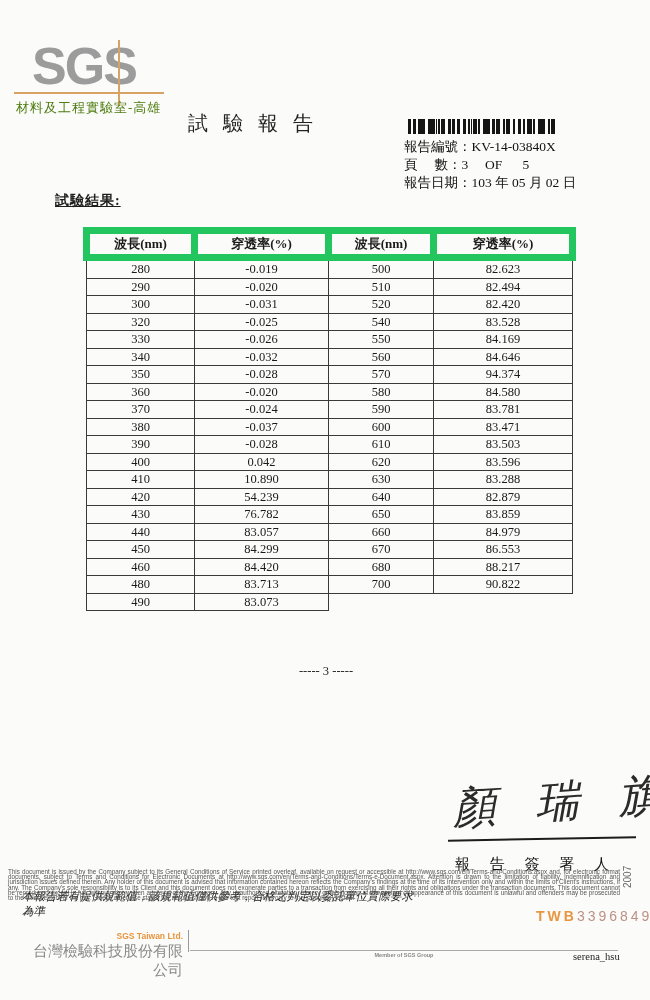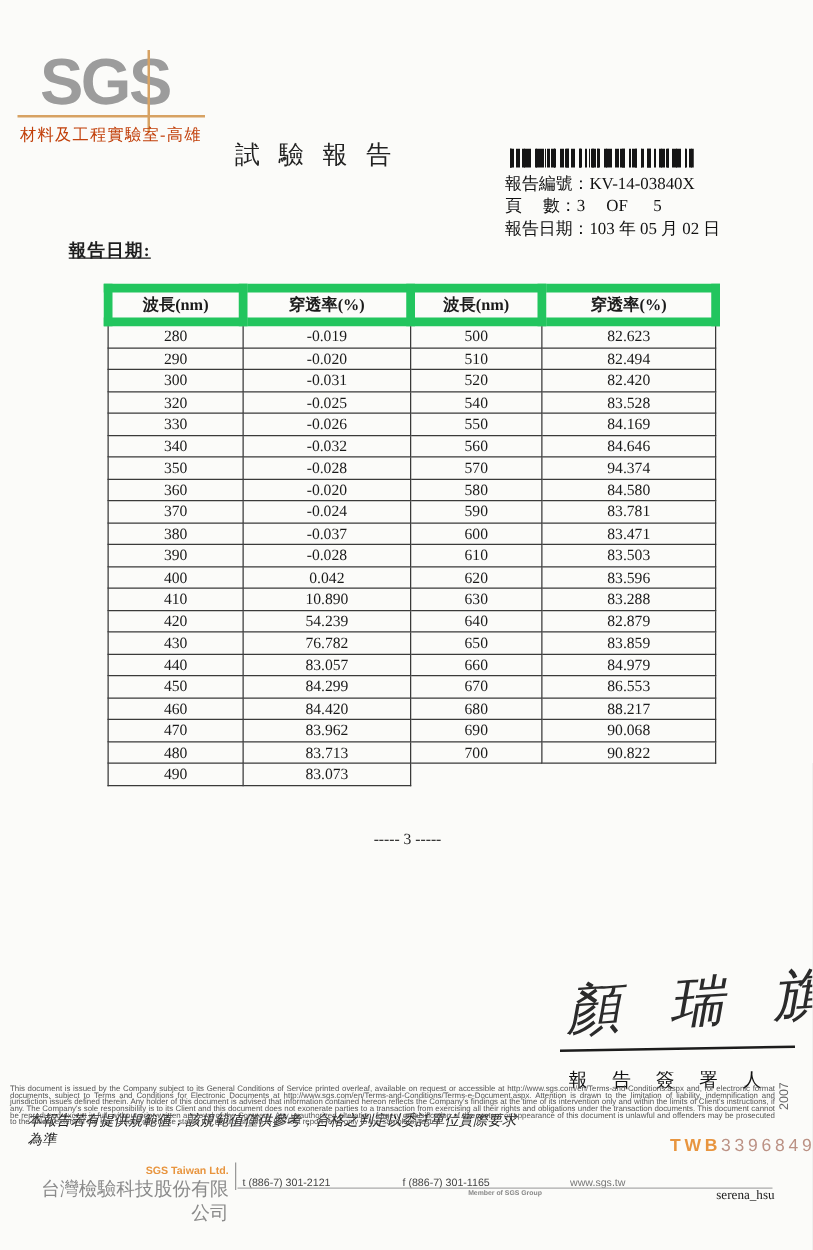--- a/index.html
+++ b/index.html
@@ -9,21 +9,21 @@
     font-family:"Liberation Serif", serif;
     color:#1e1e1e;overflow:hidden;
   }
   .abs{position:absolute;}
 
   
   .sgs-logo{left:32px;top:42px;font-family:"Liberation Sans",sans-serif;
     font-weight:bold;font-size:52px;line-height:48px;color:#9c9c9c;letter-spacing:-2px;}
   .logo-vline{left:118px;top:40px;width:2px;height:66px;background:#d7a263;}
   .logo-hline{left:14px;top:92px;width:150px;height:2px;background:#d7a263;}
-  .logo-sub{left:16px;top:99px;font-size:13px;color:#c2410c;letter-spacing:1px;}
+  .logo-sub{left:16px;top:99px;font-size:13px;color:#4d7c0f;letter-spacing:1px;}
 
   
   .doc-title{left:188px;top:110px;font-size:20px;letter-spacing:5px;color:#222;white-space:pre;}
   .barcode{left:408px;top:119px;width:147px;height:15px;
     background:
       repeating-linear-gradient(90deg,#151515 0 2px,transparent 2px 5px),
       repeating-linear-gradient(90deg,#151515 0 1px,transparent 1px 7px),
       repeating-linear-gradient(90deg,#151515 0 3px,transparent 3px 11px);
   }
   .rinfo{left:404px;top:138px;font-size:13.5px;line-height:18px;color:#111;}
@@ -84,21 +84,21 @@
 
   <div class="abs doc-title">試 驗 報 告</div>
 
   <div class="abs barcode"></div>
   <div class="abs rinfo">
     <div class="row"><span>報告編號：</span><span>KV-14-03840X</span></div>
     <div class="row"><span>頁　 數：</span><span>3     OF      5</span></div>
     <div class="row"><span>報告日期：</span><span>103 年 05 月 02 日</span></div>
   </div>
 
-  <div class="abs section-label">報告日期:</div>
+  <div class="abs section-label">試驗結果:</div>
 
   <div class="abs tblwrap">
     <table class="results">
       <colgroup>
         <col style="width:108px">
           <col style="width:134px">
           <col style="width:105px">
           <col style="width:139px">
       </colgroup>
       <thead id="tbl-head">
@@ -212,26 +212,20 @@
             <td>670</td>
             <td>86.553</td>
           </tr>
           <tr>
             <td>460</td>
             <td>84.420</td>
             <td>680</td>
             <td>88.217</td>
           </tr>
           <tr>
-            <td>470</td>
-            <td>83.962</td>
-            <td>690</td>
-            <td>90.068</td>
-          </tr>
-          <tr>
             <td>480</td>
             <td>83.713</td>
             <td>700</td>
             <td>90.822</td>
           </tr>
           <tr>
             <td>490</td>
             <td>83.073</td>
             <td class="nocell"></td>
             <td class="nocell"></td>
@@ -250,22 +244,17 @@
 
   <div class="abs disclaimer">This document is issued by the Company subject to its General Conditions of Service printed overleaf, available on request or accessible at http://www.sgs.com/en/Terms-and-Conditions.aspx and, for electronic format documents, subject to Terms and Conditions for Electronic Documents at http://www.sgs.com/en/Terms-and-Conditions/Terms-e-Document.aspx. Attention is drawn to the limitation of liability, indemnification and jurisdiction issues defined therein. Any holder of this document is advised that information contained hereon reflects the Company's findings at the time of its intervention only and within the limits of Client's instructions, if any. The Company's sole responsibility is to its Client and this document does not exonerate parties to a transaction from exercising all their rights and obligations under the transaction documents. This document cannot be reproduced except in full, without prior written approval of the Company. Any unauthorized alteration, forgery or falsification of the content or appearance of this document is unlawful and offenders may be prosecuted to the fullest extent of the law. Unless otherwise stated the results shown in this test report refer only to the sample(s) tested.</div>
   <div class="abs stamp"><span class="pfx">TWB</span><span class="num">3396849</span></div>
   <div class="abs year-side">2007</div>
 
   <div class="abs f-company">
     <div class="en">SGS Taiwan Ltd.</div>
     <div class="zh">台灣檢驗科技股份有限公司</div>
   </div>
   <div class="abs f-vline"></div>
-  <div class="abs f-tels">
-    <span>t (886-7) 301-2121</span>
-    <span class="fax">f (886-7) 301-1165</span>
-    <span class="web">www.sgs.tw</span>
-  </div>
   <div class="abs f-hline"></div>
   <div class="abs f-member">Member of SGS Group</div>
   <div class="abs f-operator">serena_hsu</div>
 
 </div>
 
 </body></html>

